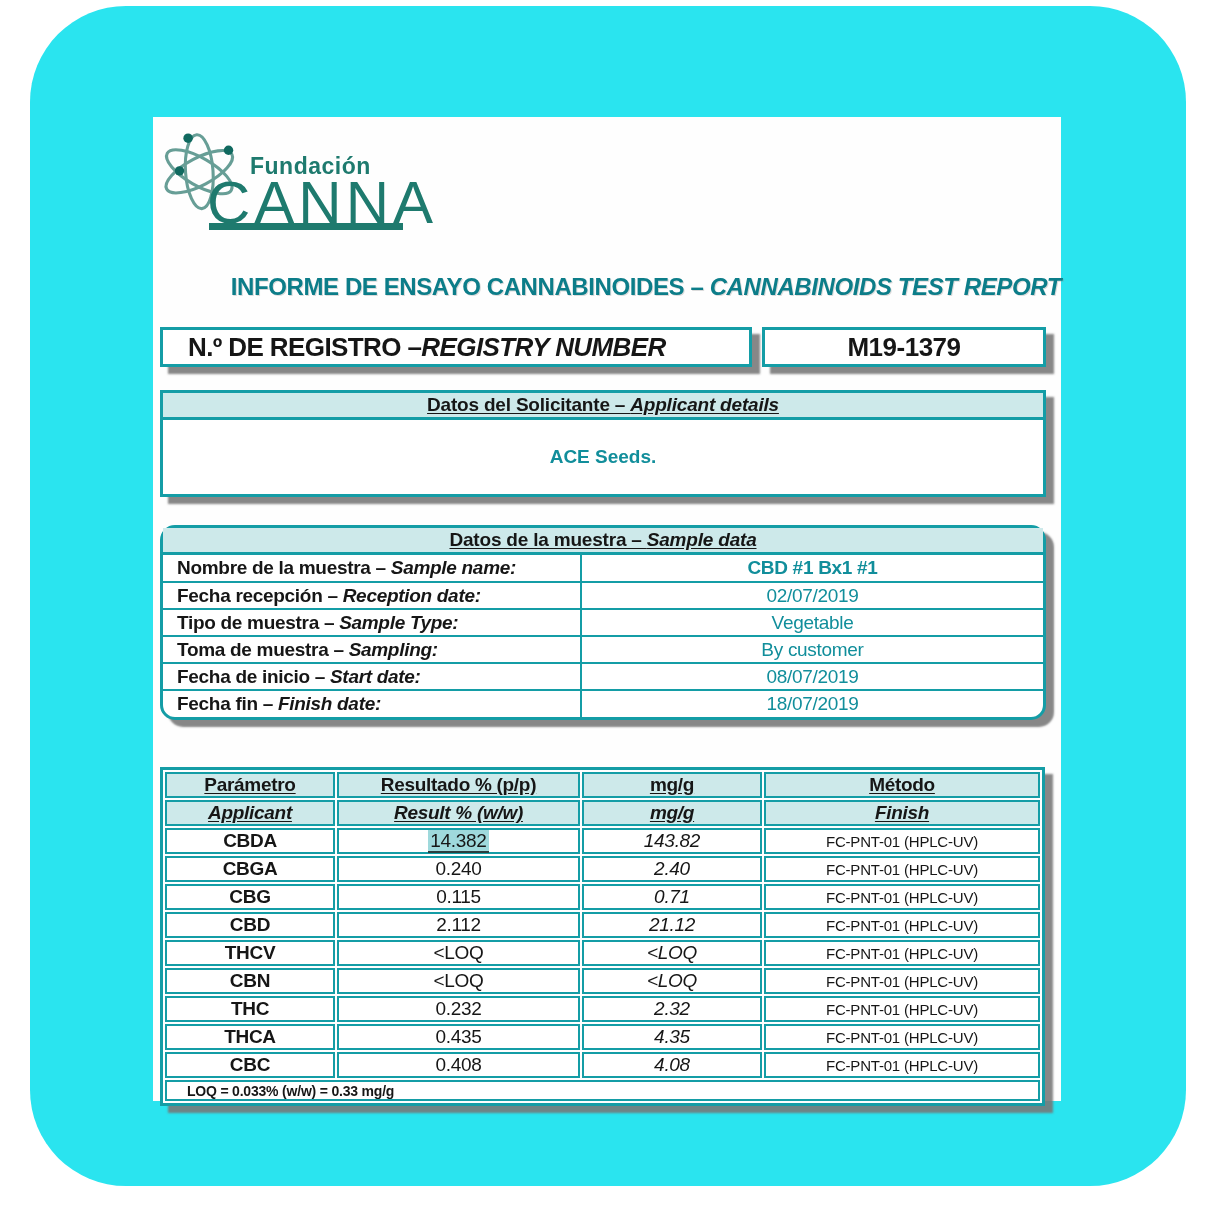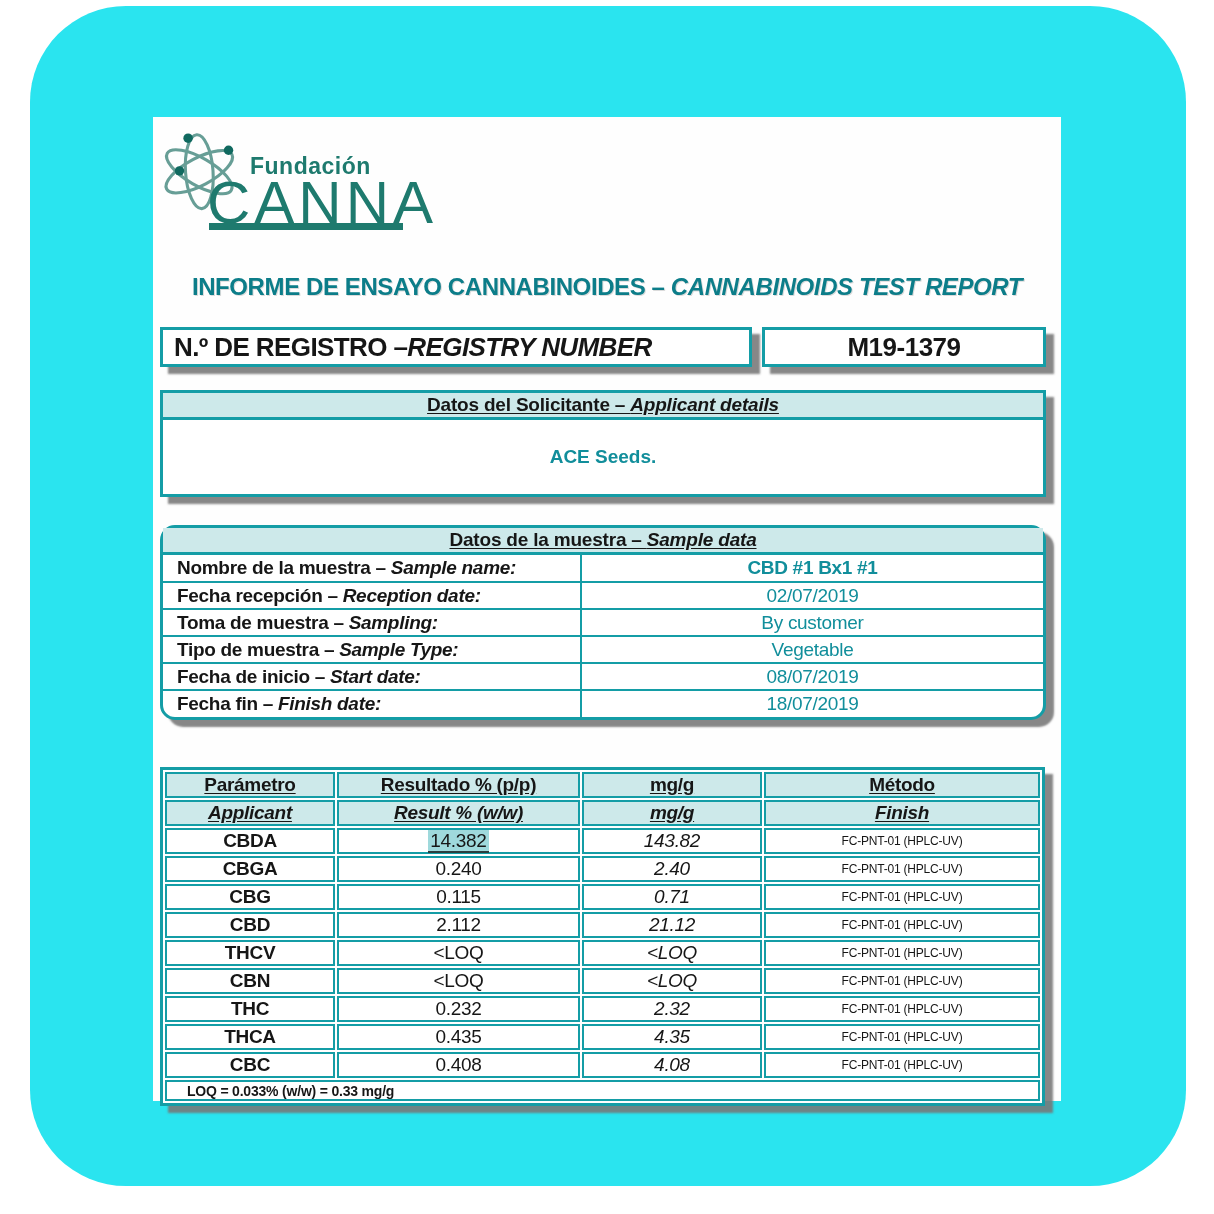--- a/index.html
+++ b/index.html
@@ -24,32 +24,32 @@
   .logo{ position:absolute; left:0; top:0; width:420px; height:140px; }
   .atom{ position:absolute; left:5px; top:10px; width:86px; height:86px; }
   .logo-sub{ position:absolute; left:97px; top:36px; font-size:23px; font-weight:bold;
              color:var(--logo-teal); letter-spacing:.5px; }
   .logo-main{ position:absolute; left:54px; top:56px; font-size:60px; font-weight:normal;
               color:var(--logo-teal); letter-spacing:4px; line-height:1; }
   .logo-underline{ position:absolute; left:56px; top:106px; width:194px; height:7px;
                    background:var(--logo-teal); }
 
   
-  .report-title{ position:absolute; left:0; top:156px; width:100%; text-align:center;
+  .report-title{ position:absolute; left:0; top:156px; width:100%; text-align:right;
                  font-size:24px; font-weight:bold; color:var(--teal-dark);
                  letter-spacing:-0.4px; text-shadow:1px 1px 0 rgba(140,140,140,.30); }
   .it{ font-style:italic; }
 
   
   .shadowed{ box-shadow:8px 7px 2px rgba(118,118,118,.88); }
   .tbox{ background:#ffffff; border:3px solid var(--teal); }
 
   .registry-row{ position:absolute; left:7px; top:210px; width:886px; height:40px; display:flex; }
   .registry-label{ width:592px; height:40px; display:flex; align-items:center;
-                   padding-left:11px; font-size:26px; font-weight:bold; letter-spacing:-0.6px; }
+                   padding-left:25px; font-size:26px; font-weight:bold; letter-spacing:-0.6px; }
   .registry-value{ width:284px; height:40px; margin-left:10px; display:flex; align-items:center;
                    justify-content:center; font-size:26px; font-weight:bold; letter-spacing:-0.5px; }
 
   .band{ background:var(--band); border-bottom:3px solid var(--teal); height:27px;
          display:flex; align-items:center; justify-content:center;
          font-size:19px; font-weight:bold; color:var(--ink); letter-spacing:-0.2px; }
   .u{ text-decoration:underline; text-underline-offset:2px; }
 
   .applicant{ position:absolute; left:7px; top:273px; width:886px; height:107px; }
   .applicant-body{ height:74px; display:flex; align-items:center; justify-content:center;
@@ -66,21 +66,21 @@
 
   
   .results{ position:absolute; left:7px; top:650px; width:885px; }
   .results-table{ width:885px; border:3px solid var(--teal); border-collapse:separate;
                   border-spacing:2px; background:#ffffff; table-layout:fixed; }
   .results-table td{ border:2px solid var(--teal); text-align:center; vertical-align:middle;
                      font-size:19px; height:23px; letter-spacing:-0.3px; background:#ffffff; }
   .results-table tr.hdr td{ background:var(--band); font-weight:bold; height:26px; }
   .results-table td.param{ font-weight:bold; }
   .results-table td.mgg{ font-style:italic; }
-  .results-table td.method{ font-size:12px; letter-spacing:-0.2px; }
+  .results-table td.method{ font-size:15px; letter-spacing:-0.2px; }
   .results-table td.footnote{ text-align:left; font-size:14px; font-weight:bold;
                               height:21px; padding-left:20px; letter-spacing:-0.2px; }
   .hl{ background:var(--hl); border-bottom:2px solid #2c3e3e; padding:0 2px; }
 </style>
 </head>
 <body>
 
 <div class="stage">
   <div class="card">
     <div class="document">
@@ -128,26 +128,26 @@
           <tbody>
             <tr class="first">
               <td class="lbl"><span>Nombre de la muestra – </span><span class="it">Sample name:</span></td>
               <td class="val">CBD #1 Bx1 #1</td>
             </tr>
             <tr>
               <td class="lbl"><span>Fecha recepción – </span><span class="it">Reception date:</span></td>
               <td class="val">02/07/2019</td>
             </tr>
             <tr>
+              <td class="lbl"><span>Tipo de muestra – </span><span class="it">Sample Type:</span></td>
+              <td class="val">Vegetable</td>
+            </tr>
+            <tr>
               <td class="lbl"><span>Toma de muestra – </span><span class="it">Sampling:</span></td>
               <td class="val">By customer</td>
-            </tr>
-            <tr>
-              <td class="lbl"><span>Tipo de muestra – </span><span class="it">Sample Type:</span></td>
-              <td class="val">Vegetable</td>
             </tr>
             <tr>
               <td class="lbl"><span>Fecha de inicio – </span><span class="it">Start date:</span></td>
               <td class="val">08/07/2019</td>
             </tr>
             <tr>
               <td class="lbl"><span>Fecha fin – </span><span class="it">Finish date:</span></td>
               <td class="val">18/07/2019</td>
             </tr>
           </tbody>

